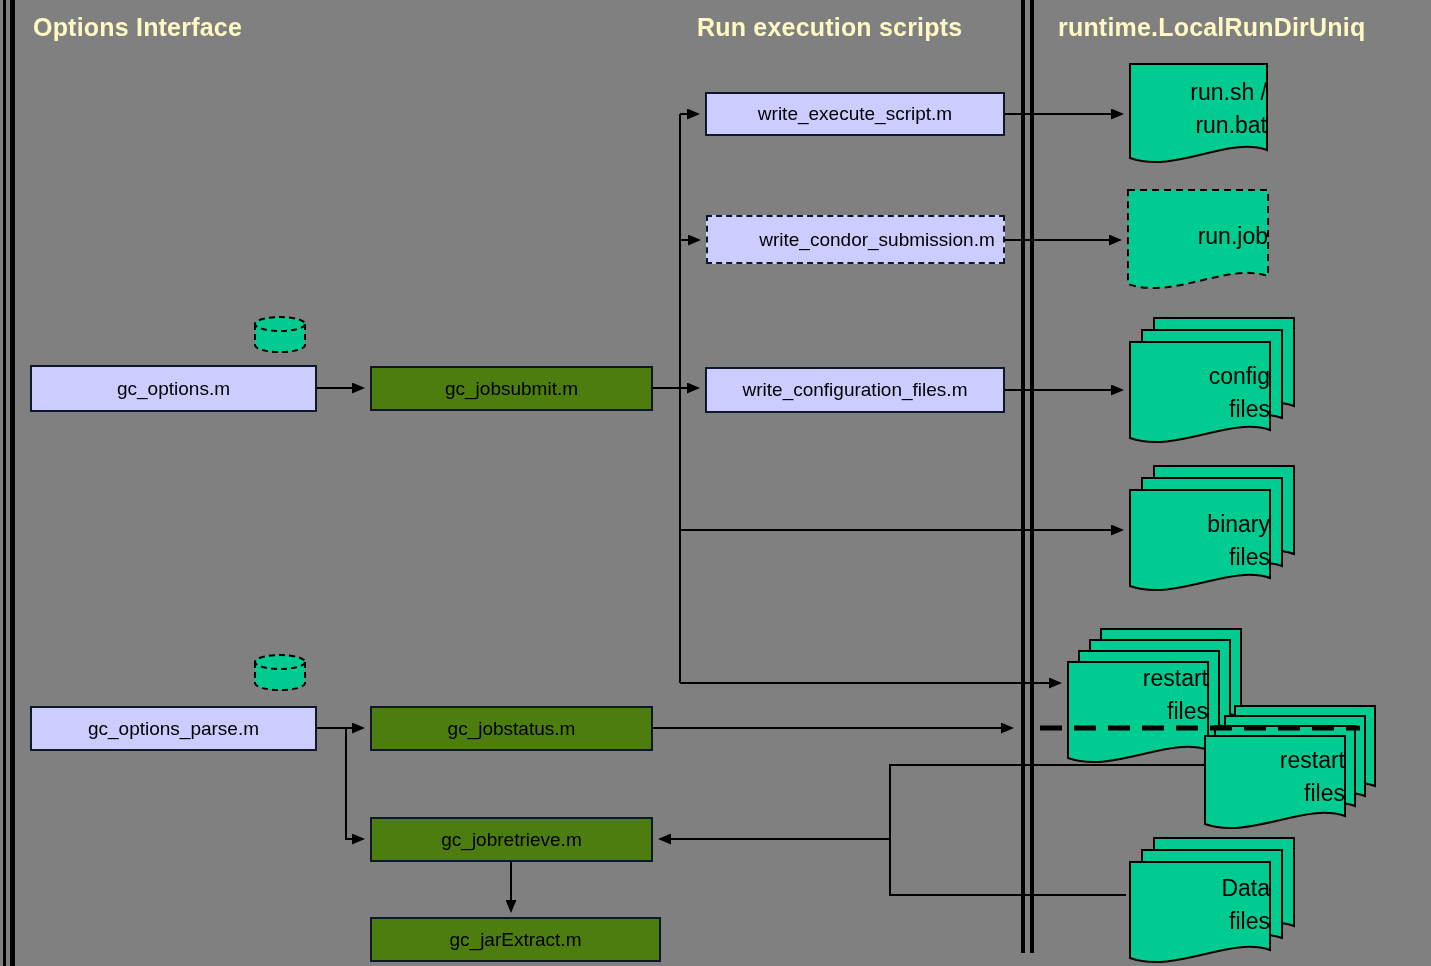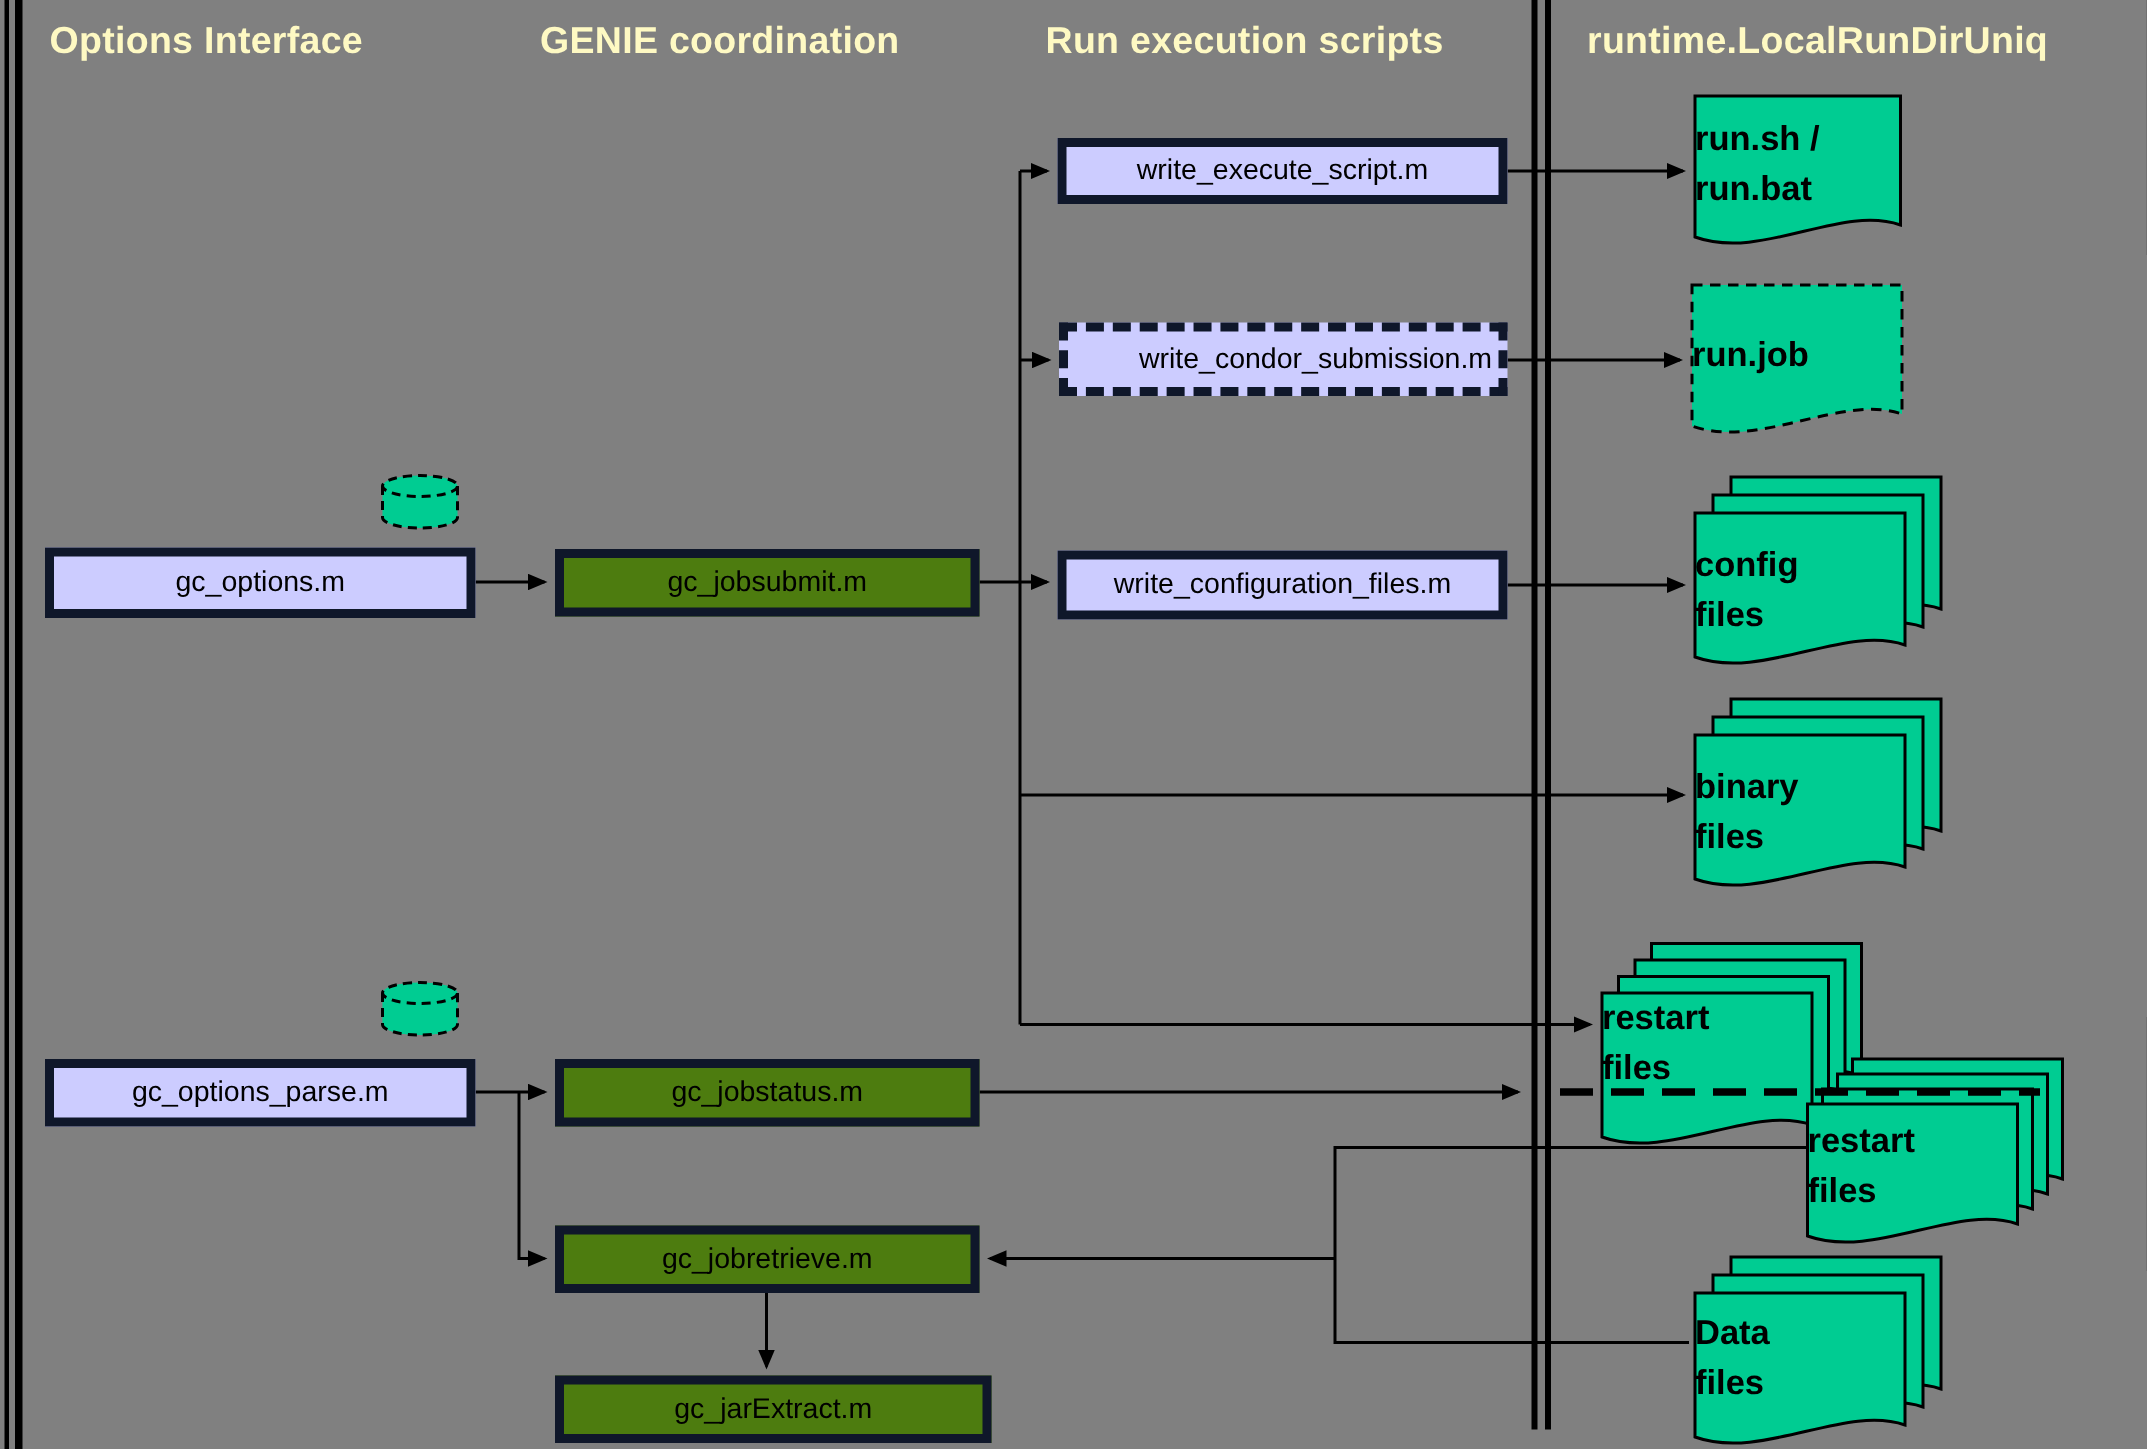--- a/index.html
+++ b/index.html
@@ -8,30 +8,30 @@
     position:relative; width:1431px; height:966px;
     background:#808080; overflow:hidden;
     font-family:"Liberation Sans", sans-serif;
   }
   .layer { position:absolute; left:0; top:0; width:1431px; height:966px; }
   .hdr {
     position:absolute; color:#fef9c3; font-weight:bold; font-size:25px;
     white-space:nowrap; letter-spacing:0.2px;
   }
   .box {
-    position:absolute; border:6px solid #0f172a; display:flex;
+    position:absolute; border:2px solid #0f172a; display:flex;
     align-items:center; justify-content:center; font-size:19px; color:#000;
     white-space:nowrap;
   }
   .lav { background:#CCCCFF; }
   .grn { background:#4d7c0f; }
   .dashedbox { border-style:dashed;padding-left:43px; }
   .doclabel {
-    position:absolute; display:flex; flex-direction:column; align-items:flex-start;
-    font-size:23px; color:#000; line-height:33px; text-align:center;font-weight:bold;
+    position:absolute; display:flex; flex-direction:column; align-items:flex-end;
+    font-size:23px; color:#000; line-height:33px; text-align:center;
   }
 </style>
 </head>
 <body>
 
 <div class="stage">
 
   <svg class="layer" width="1431" height="966" viewBox="0 0 1431 966">
     <defs>
       <marker id="ah" markerWidth="13" markerHeight="11" refX="11" refY="5.5" orient="auto" markerUnits="userSpaceOnUse">
@@ -112,21 +112,20 @@
       <polyline points="346,728 346,839 363,839" marker-end="url(#ah)"></polyline>
       <line x1="653" y1="728" x2="1012" y2="728" marker-end="url(#ah)"></line>
       <polyline points="1205,765 890,765 890,895 1126,895"></polyline>
       <line x1="890" y1="839" x2="660" y2="839" marker-end="url(#ah)"></line>
       <line x1="511" y1="862" x2="511" y2="911" marker-end="url(#ah)"></line>
     </g>
     <line x1="1040" y1="728" x2="1360" y2="728" stroke="#000" stroke-width="5" stroke-dasharray="22 12"></line>
   </svg>
 
   <div class="hdr" style="left:33px;top:13px">Options Interface</div>
-  <div class="hdr" style="left:360px;top:13px">GENIE coordination</div>
   <div class="hdr" style="left:697px;top:13px">Run execution scripts</div>
   <div class="hdr" style="left:1058px;top:13px">runtime.LocalRunDirUniq</div>
 
   <div class="box lav" style="left:30px;top:365px;width:287px;height:47px">gc_options.m</div>
   <div class="box grn" style="left:370px;top:366px;width:283px;height:45px">gc_jobsubmit.m</div>
   <div class="box lav" style="left:705px;top:92px;width:300px;height:44px">write_execute_script.m</div>
   <div class="box lav dashedbox" style="left:706px;top:215px;width:299px;height:49px">write_condor_submission.m</div>
   <div class="box lav" style="left:705px;top:367px;width:300px;height:46px">write_configuration_files.m</div>
   <div class="box lav" style="left:30px;top:706px;width:287px;height:45px">gc_options_parse.m</div>
   <div class="box grn" style="left:370px;top:706px;width:283px;height:45px">gc_jobstatus.m</div>

